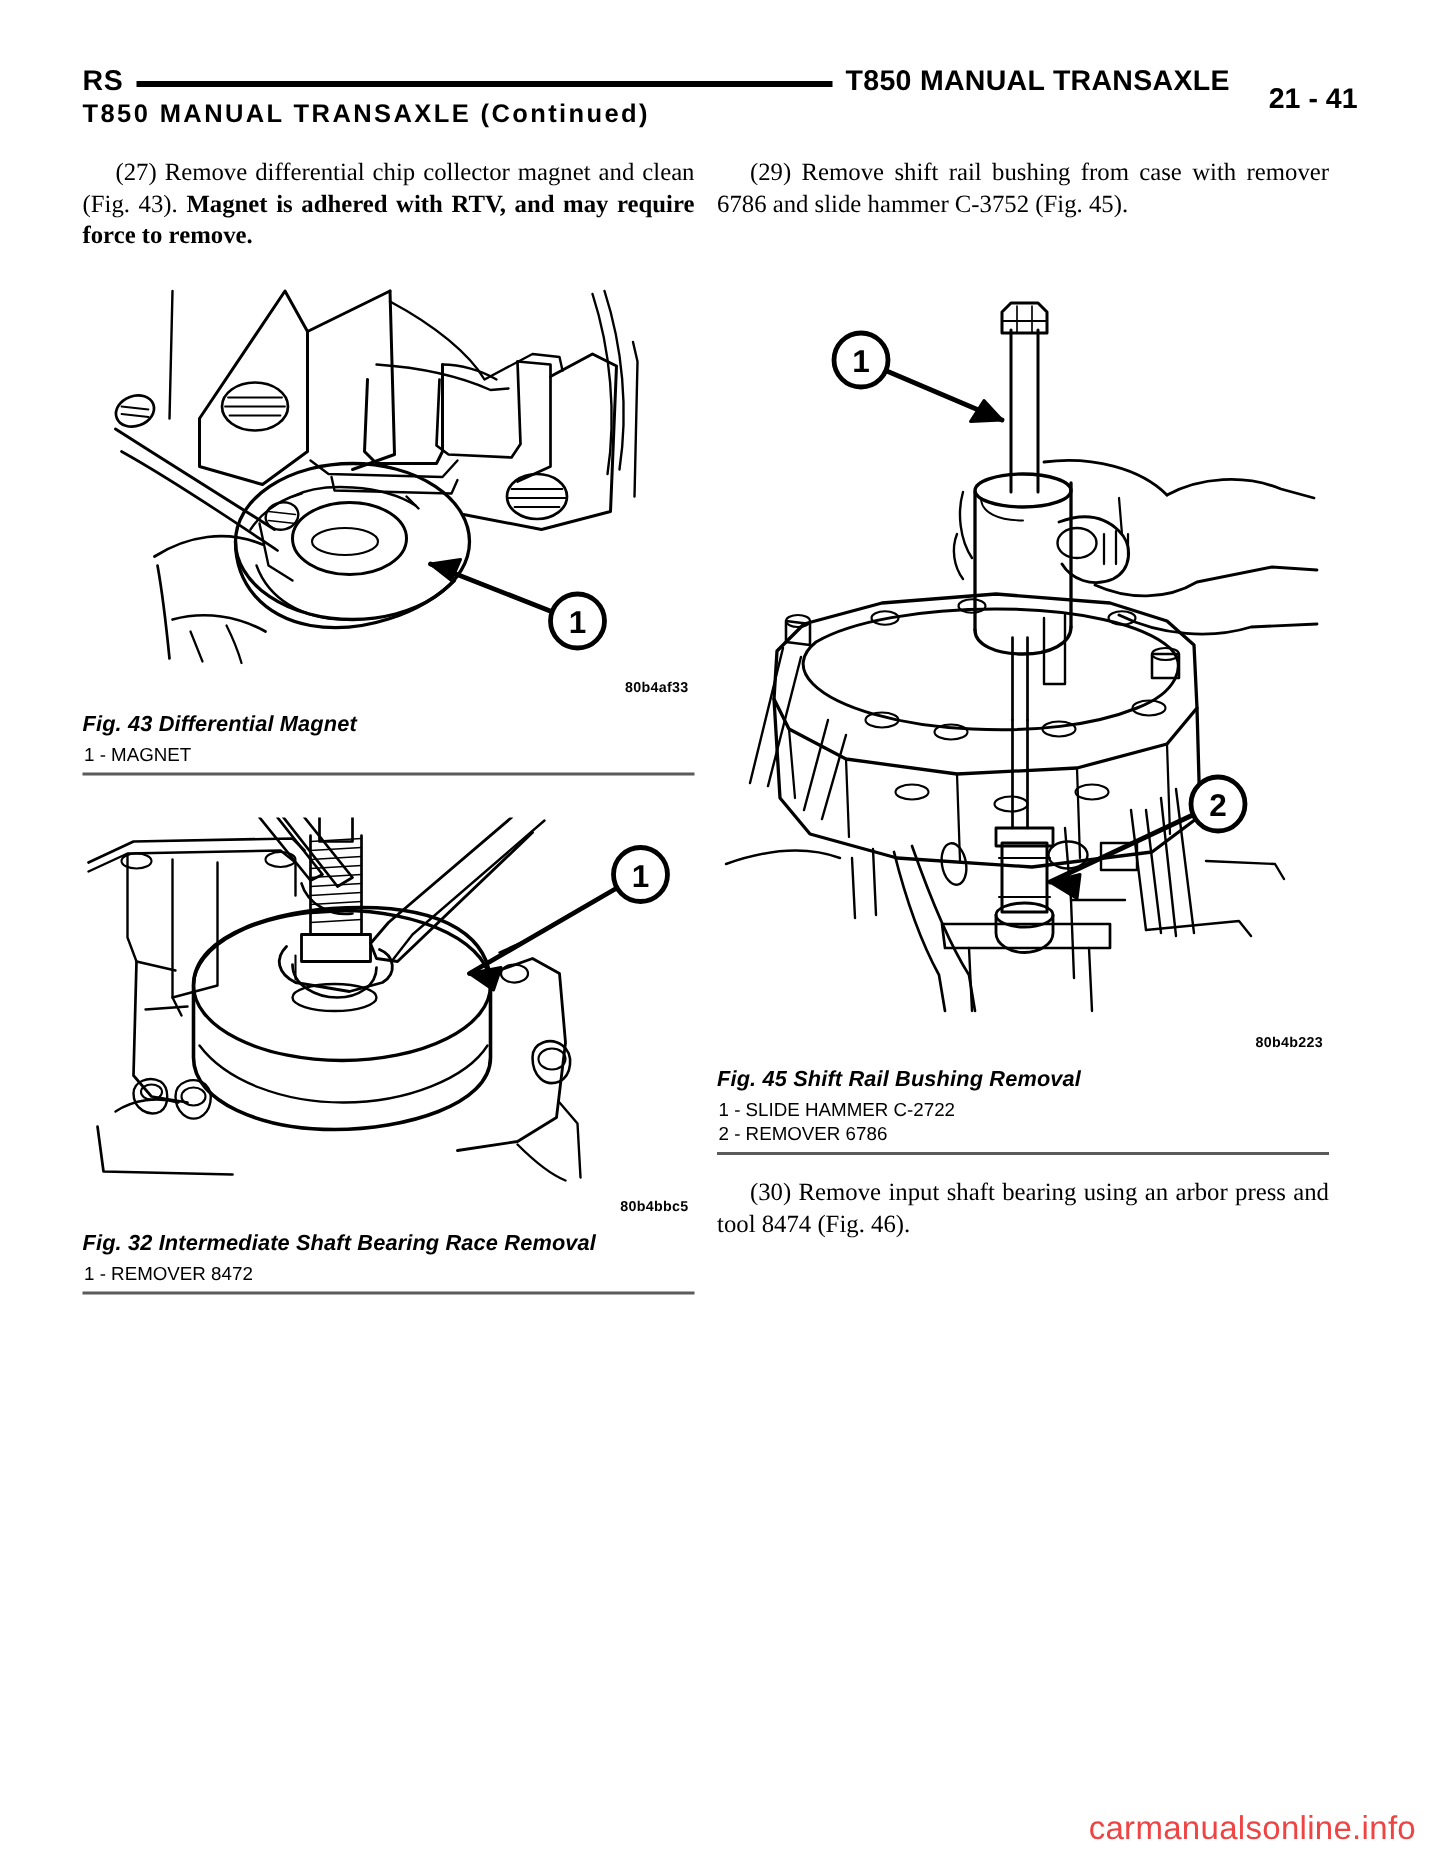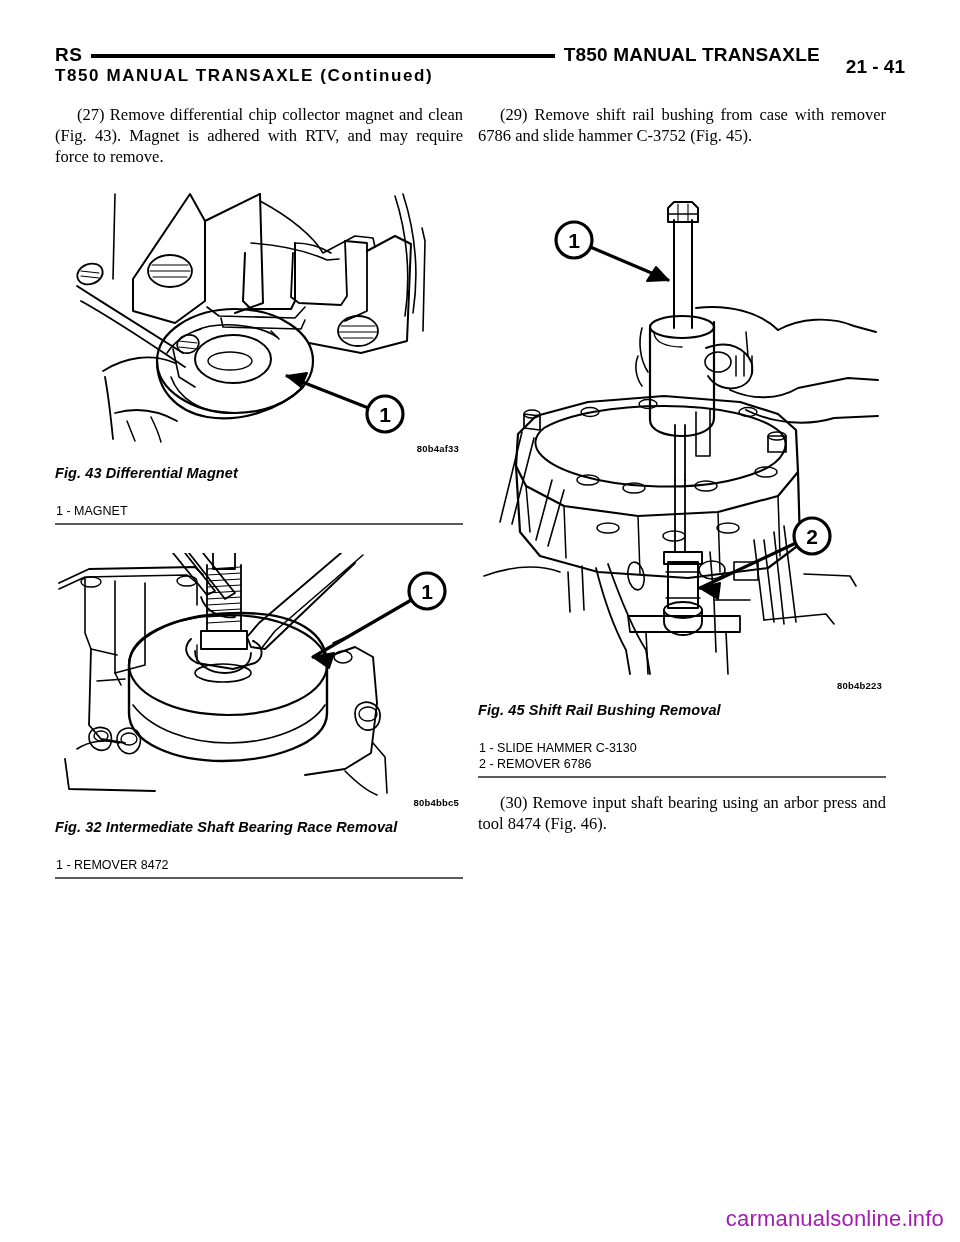--- a/index.html
+++ b/index.html
@@ -78,71 +78,71 @@
   .col-right { left: 478px; }
 
   .body-par {
     font-family: "Liberation Serif", serif;
     font-size: 16.5px;
     line-height: 21px;
     text-align: justify;
     text-indent: 22px;
     margin: 0;
   }
-  .body-par b { font-weight: normal; }
+  .body-par b { font-weight: bold; }
 
   .spacer-sm { height: 14px; }
 
   
   .figure { position: relative; width: 408px; }
   .fig-art {
     position: relative;
     width: 408px;
   }
   .fig-art svg { display: block; width: 100%; height: auto; }
 
   .fig-code {
     font-family: "Liberation Sans", sans-serif;
     font-weight: bold;
     font-size: 9.5px;
     text-align: right;
     letter-spacing: 0.2px;
-    margin-top: 0;
+    margin-top: 10px;
     padding-right: 4px;
   }
   .fig-caption {
     font-family: "Liberation Sans", sans-serif;
     font-weight: bold;
     font-style: italic;
     font-size: 14.5px;
     margin-top: 11px;
     letter-spacing: 0.1px;
   }
   .fig-legend {
     font-family: "Liberation Sans", sans-serif;
     font-size: 12.5px;
     line-height: 16px;
-    margin-top: 22px;
+    margin-top: 4px;
     padding-left: 1px;
   }
   .fig-rule {
     border: 0;
     border-top: 2px solid #5b5b5b;
     margin: 4px 0 0 0;
     width: 408px;
   }
 
   
   .watermark {
     position: absolute;
     right: 16px;
     bottom: 10px;
     font-family: "Liberation Sans", sans-serif;
     font-size: 22px;
-    color: #a21caf;
+    color: #ef4444;
     letter-spacing: 0.2px;
   }
 </style>
 </head>
 <body>
 
 <div class="page-header">
   <span class="hdr-left">RS</span>
   <span class="hdr-rule"></span>
   <span class="hdr-right">T850 MANUAL TRANSAXLE</span>
@@ -384,21 +384,21 @@
         <text x="96" y="68" text-anchor="middle" font-family="Liberation Sans, sans-serif" font-size="21" font-weight="bold" fill="#000" stroke="none">1</text>
 
         <path d="M320 362 L222 408" stroke-width="3.2"></path>
         <path d="M222 408 L242 403 L240 419 Z" fill="#000" stroke="#000" stroke-width="2"></path>
         <circle cx="334" cy="356" r="18" stroke-width="3.2" fill="#fff"></circle>
         <text x="334" y="364" text-anchor="middle" font-family="Liberation Sans, sans-serif" font-size="21" font-weight="bold" fill="#000" stroke="none">2</text>
       </svg>
     </div>
     <div class="fig-code">80b4b223</div>
     <div class="fig-caption">Fig. 45 Shift Rail Bushing Removal</div>
-    <div class="fig-legend">1 - SLIDE HAMMER C-3130</div>
+    <div class="fig-legend">1 - SLIDE HAMMER C-2722</div>
     <div class="fig-legend" style="margin-top:0">2 - REMOVER 6786</div>
     <hr class="fig-rule">
   </div>
 
   <div class="spacer-sm"></div>
 
   <p class="body-par">(30) Remove input shaft bearing using an arbor press and tool 8474 (Fig. 46).</p>
 
 </div>
 

